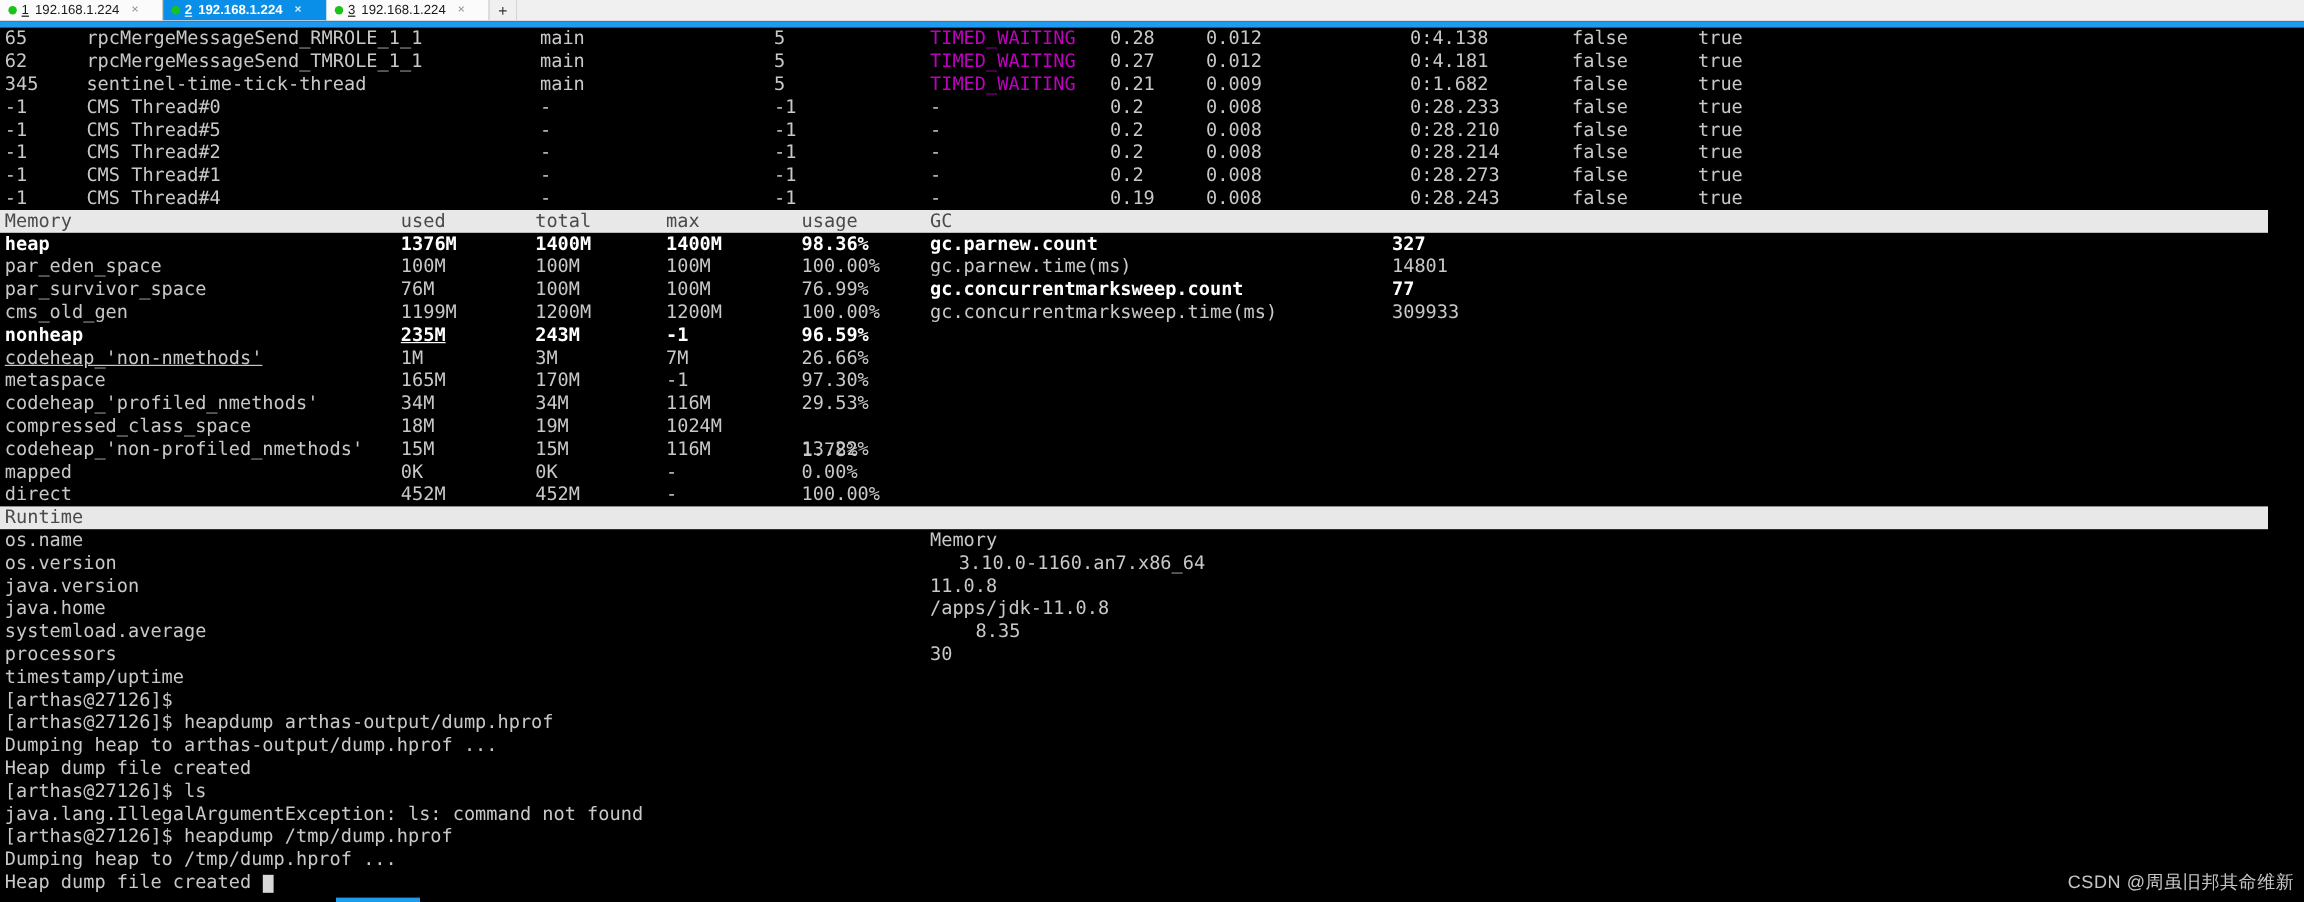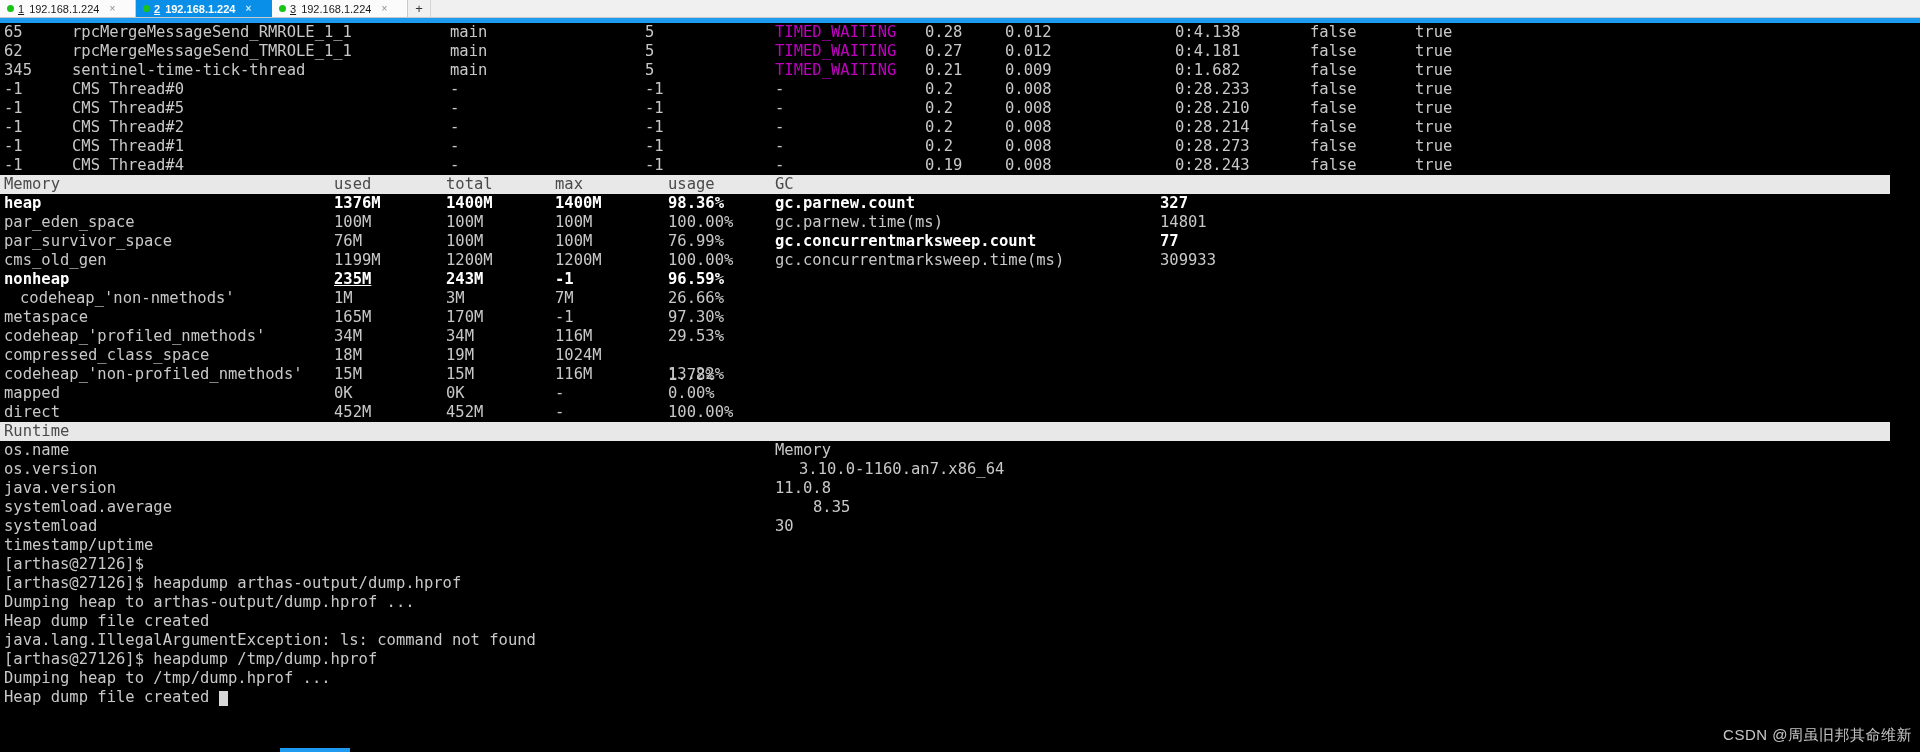--- a/index.html
+++ b/index.html
@@ -202,38 +202,40 @@
       <div class="row"><span class="cell c-dim" style="left: 4px;">-1</span><span class="cell c-dim" style="left: 72px;">CMS Thread#5</span><span class="cell c-dim" style="left: 450px;">-</span><span class="cell c-dim" style="left: 645px;">-1</span><span class="cell c-dim" style="left: 775px;">-</span><span class="cell c-dim" style="left: 925px;">0.2</span><span class="cell c-dim" style="left: 1005px;">0.008</span><span class="cell c-dim" style="left: 1175px;">0:28.210</span><span class="cell c-dim" style="left: 1310px;">false</span><span class="cell c-dim" style="left: 1415px;">true</span></div>
       <div class="row"><span class="cell c-dim" style="left: 4px;">-1</span><span class="cell c-dim" style="left: 72px;">CMS Thread#2</span><span class="cell c-dim" style="left: 450px;">-</span><span class="cell c-dim" style="left: 645px;">-1</span><span class="cell c-dim" style="left: 775px;">-</span><span class="cell c-dim" style="left: 925px;">0.2</span><span class="cell c-dim" style="left: 1005px;">0.008</span><span class="cell c-dim" style="left: 1175px;">0:28.214</span><span class="cell c-dim" style="left: 1310px;">false</span><span class="cell c-dim" style="left: 1415px;">true</span></div>
       <div class="row"><span class="cell c-dim" style="left: 4px;">-1</span><span class="cell c-dim" style="left: 72px;">CMS Thread#1</span><span class="cell c-dim" style="left: 450px;">-</span><span class="cell c-dim" style="left: 645px;">-1</span><span class="cell c-dim" style="left: 775px;">-</span><span class="cell c-dim" style="left: 925px;">0.2</span><span class="cell c-dim" style="left: 1005px;">0.008</span><span class="cell c-dim" style="left: 1175px;">0:28.273</span><span class="cell c-dim" style="left: 1310px;">false</span><span class="cell c-dim" style="left: 1415px;">true</span></div>
       <div class="row"><span class="cell c-dim" style="left: 4px;">-1</span><span class="cell c-dim" style="left: 72px;">CMS Thread#4</span><span class="cell c-dim" style="left: 450px;">-</span><span class="cell c-dim" style="left: 645px;">-1</span><span class="cell c-dim" style="left: 775px;">-</span><span class="cell c-dim" style="left: 925px;">0.19</span><span class="cell c-dim" style="left: 1005px;">0.008</span><span class="cell c-dim" style="left: 1175px;">0:28.243</span><span class="cell c-dim" style="left: 1310px;">false</span><span class="cell c-dim" style="left: 1415px;">true</span></div>
       <div class="hdr"><span class="cell " style="left: 4px;">Memory</span><span class="cell " style="left: 334px;">used</span><span class="cell " style="left: 446px;">total</span><span class="cell " style="left: 555px;">max</span><span class="cell " style="left: 668px;">usage</span><span class="cell " style="left: 775px;">GC</span></div>
       <div class="row"><span class="cell c-bold" style="left: 4px;">heap</span><span class="cell c-bold" style="left: 334px;">1376M</span><span class="cell c-bold" style="left: 446px;">1400M</span><span class="cell c-bold" style="left: 555px;">1400M</span><span class="cell c-bold" style="left: 668px;">98.36%</span><span class="cell c-bold" style="left: 775px;">gc.parnew.count</span><span class="cell c-bold" style="left: 1160px;">327</span></div>
       <div class="row"><span class="cell c-dim" style="left: 4px;">par_eden_space</span><span class="cell c-dim" style="left: 334px;">100M</span><span class="cell c-dim" style="left: 446px;">100M</span><span class="cell c-dim" style="left: 555px;">100M</span><span class="cell c-dim" style="left: 668px;">100.00%</span><span class="cell c-dim" style="left: 775px;">gc.parnew.time(ms)</span><span class="cell c-dim" style="left: 1160px;">14801</span></div>
       <div class="row"><span class="cell c-dim" style="left: 4px;">par_survivor_space</span><span class="cell c-dim" style="left: 334px;">76M</span><span class="cell c-dim" style="left: 446px;">100M</span><span class="cell c-dim" style="left: 555px;">100M</span><span class="cell c-dim" style="left: 668px;">76.99%</span><span class="cell c-bold" style="left: 775px;">gc.concurrentmarksweep.count</span><span class="cell c-bold" style="left: 1160px;">77</span></div>
       <div class="row"><span class="cell c-dim" style="left: 4px;">cms_old_gen</span><span class="cell c-dim" style="left: 334px;">1199M</span><span class="cell c-dim" style="left: 446px;">1200M</span><span class="cell c-dim" style="left: 555px;">1200M</span><span class="cell c-dim" style="left: 668px;">100.00%</span><span class="cell c-dim" style="left: 775px;">gc.concurrentmarksweep.time(ms)</span><span class="cell c-dim" style="left: 1160px;">309933</span></div>
       <div class="row"><span class="cell c-bold" style="left: 4px;">nonheap</span><span class="cell c-bold" style="left: 334px; text-decoration: underline;">235M</span><span class="cell c-bold" style="left: 446px;">243M</span><span class="cell c-bold" style="left: 555px;">-1</span><span class="cell c-bold" style="left: 668px;">96.59%</span></div>
-      <div class="row"><span class="cell c-dim" style="left: 20px;">codeheap_'non-nmethods'</span><span class="cell c-dim" style="left: 334px;">1M</span><span class="cell c-dim" style="left: 446px;">3M</span><span class="cell c-dim" style="left: 555px;">7M</span><span class="cell c-dim" style="left: 668px;">26.66%</span></div>
+      <div class="row"><span class="cell c-dim" style="left: 4px; text-decoration: underline;">codeheap_'non-nmethods'</span><span class="cell c-dim" style="left: 334px;">1M</span><span class="cell c-dim" style="left: 446px;">3M</span><span class="cell c-dim" style="left: 555px;">7M</span><span class="cell c-dim" style="left: 668px;">26.66%</span></div>
       <div class="row"><span class="cell c-dim" style="left: 4px;">metaspace</span><span class="cell c-dim" style="left: 334px;">165M</span><span class="cell c-dim" style="left: 446px;">170M</span><span class="cell c-dim" style="left: 555px;">-1</span><span class="cell c-dim" style="left: 668px;">97.30%</span></div>
       <div class="row"><span class="cell c-dim" style="left: 4px;">codeheap_'profiled_nmethods'</span><span class="cell c-dim" style="left: 334px;">34M</span><span class="cell c-dim" style="left: 446px;">34M</span><span class="cell c-dim" style="left: 555px;">116M</span><span class="cell c-dim" style="left: 668px;">29.53%</span></div>
       <div class="row"><span class="cell c-dim" style="left: 4px;">compressed_class_space</span><span class="cell c-dim" style="left: 334px;">18M</span><span class="cell c-dim" style="left: 446px;">19M</span><span class="cell c-dim" style="left: 555px;">1024M</span><span class="cell c-dim" style="left: 668px; margin-top: 20px;">1.78%</span></div>
       <div class="row"><span class="cell c-dim" style="left: 4px;">codeheap_'non-profiled_nmethods'</span><span class="cell c-dim" style="left: 334px;">15M</span><span class="cell c-dim" style="left: 446px;">15M</span><span class="cell c-dim" style="left: 555px;">116M</span><span class="cell c-dim" style="left: 668px;">13.22%</span></div>
       <div class="row"><span class="cell c-dim" style="left: 4px;">mapped</span><span class="cell c-dim" style="left: 334px;">0K</span><span class="cell c-dim" style="left: 446px;">0K</span><span class="cell c-dim" style="left: 555px;">-</span><span class="cell c-dim" style="left: 668px;">0.00%</span></div>
       <div class="row"><span class="cell c-dim" style="left: 4px;">direct</span><span class="cell c-dim" style="left: 334px;">452M</span><span class="cell c-dim" style="left: 446px;">452M</span><span class="cell c-dim" style="left: 555px;">-</span><span class="cell c-dim" style="left: 668px;">100.00%</span></div>
       <div class="hdr"><span class="cell " style="left: 4px; text-align: center;">Runtime</span></div>
       <div class="row"><span class="cell c-dim" style="left: 4px;">os.name</span><span class="cell c-dim" style="left: 775px;">Memory</span></div>
       <div class="row"><span class="cell c-dim" style="left: 4px;">os.version</span><span class="cell c-dim" style="left: 799px;">3.10.0-1160.an7.x86_64</span></div>
       <div class="row"><span class="cell c-dim" style="left: 4px;">java.version</span><span class="cell c-dim" style="left: 775px;">11.0.8</span></div>
+      <div class="row"><span class="cell c-dim" style="left: 4px;">java.home</span><span class="cell c-dim" style="left: 775px;">/apps/jdk-11.0.8</span></div>
       <div class="row"><span class="cell c-dim" style="left: 4px;">systemload.average</span><span class="cell c-dim" style="left: 775px; margin-left: 38px;">8.35</span></div>
-      <div class="row"><span class="cell c-dim" style="left: 4px;">systemload</span><span class="cell c-dim" style="left: 775px;">30</span></div>
+      <div class="row"><span class="cell c-dim" style="left: 4px;">processors</span><span class="cell c-dim" style="left: 775px;">30</span></div>
       <div class="row"><span class="cell c-dim" style="left: 4px;">timestamp/uptime</span></div>
       <div class="row"><span class="cell c-dim" style="left: 4px;">[arthas@27126]$ </span></div>
       <div class="row"><span class="cell c-dim" style="left: 4px;">[arthas@27126]$ heapdump arthas-output/dump.hprof</span></div>
       <div class="row"><span class="cell c-dim" style="left: 4px;">Dumping heap to arthas-output/dump.hprof ...</span></div>
       <div class="row"><span class="cell c-dim" style="left: 4px;">Heap dump file created</span></div>
+      <div class="row"><span class="cell c-dim" style="left: 4px;">[arthas@27126]$ ls</span></div>
       <div class="row"><span class="cell c-dim" style="left: 4px;">java.lang.IllegalArgumentException: ls: command not found</span></div>
       <div class="row"><span class="cell c-dim" style="left: 4px;">[arthas@27126]$ heapdump /tmp/dump.hprof</span></div>
       <div class="row"><span class="cell c-dim" style="left: 4px;">Dumping heap to /tmp/dump.hprof ...</span></div>
       <div class="row"><span class="cell c-dim" style="left: 4px;">Heap dump file created</span><span class="cursorblock" style="position: absolute; left: 218.6px; top: 3px;"></span></div>
     </div>
   <div id="watermark">CSDN @周虽旧邦其命维新</div>
   <div id="bottomstrip">
     <div class="thumb"></div>
   </div>
 </div>

